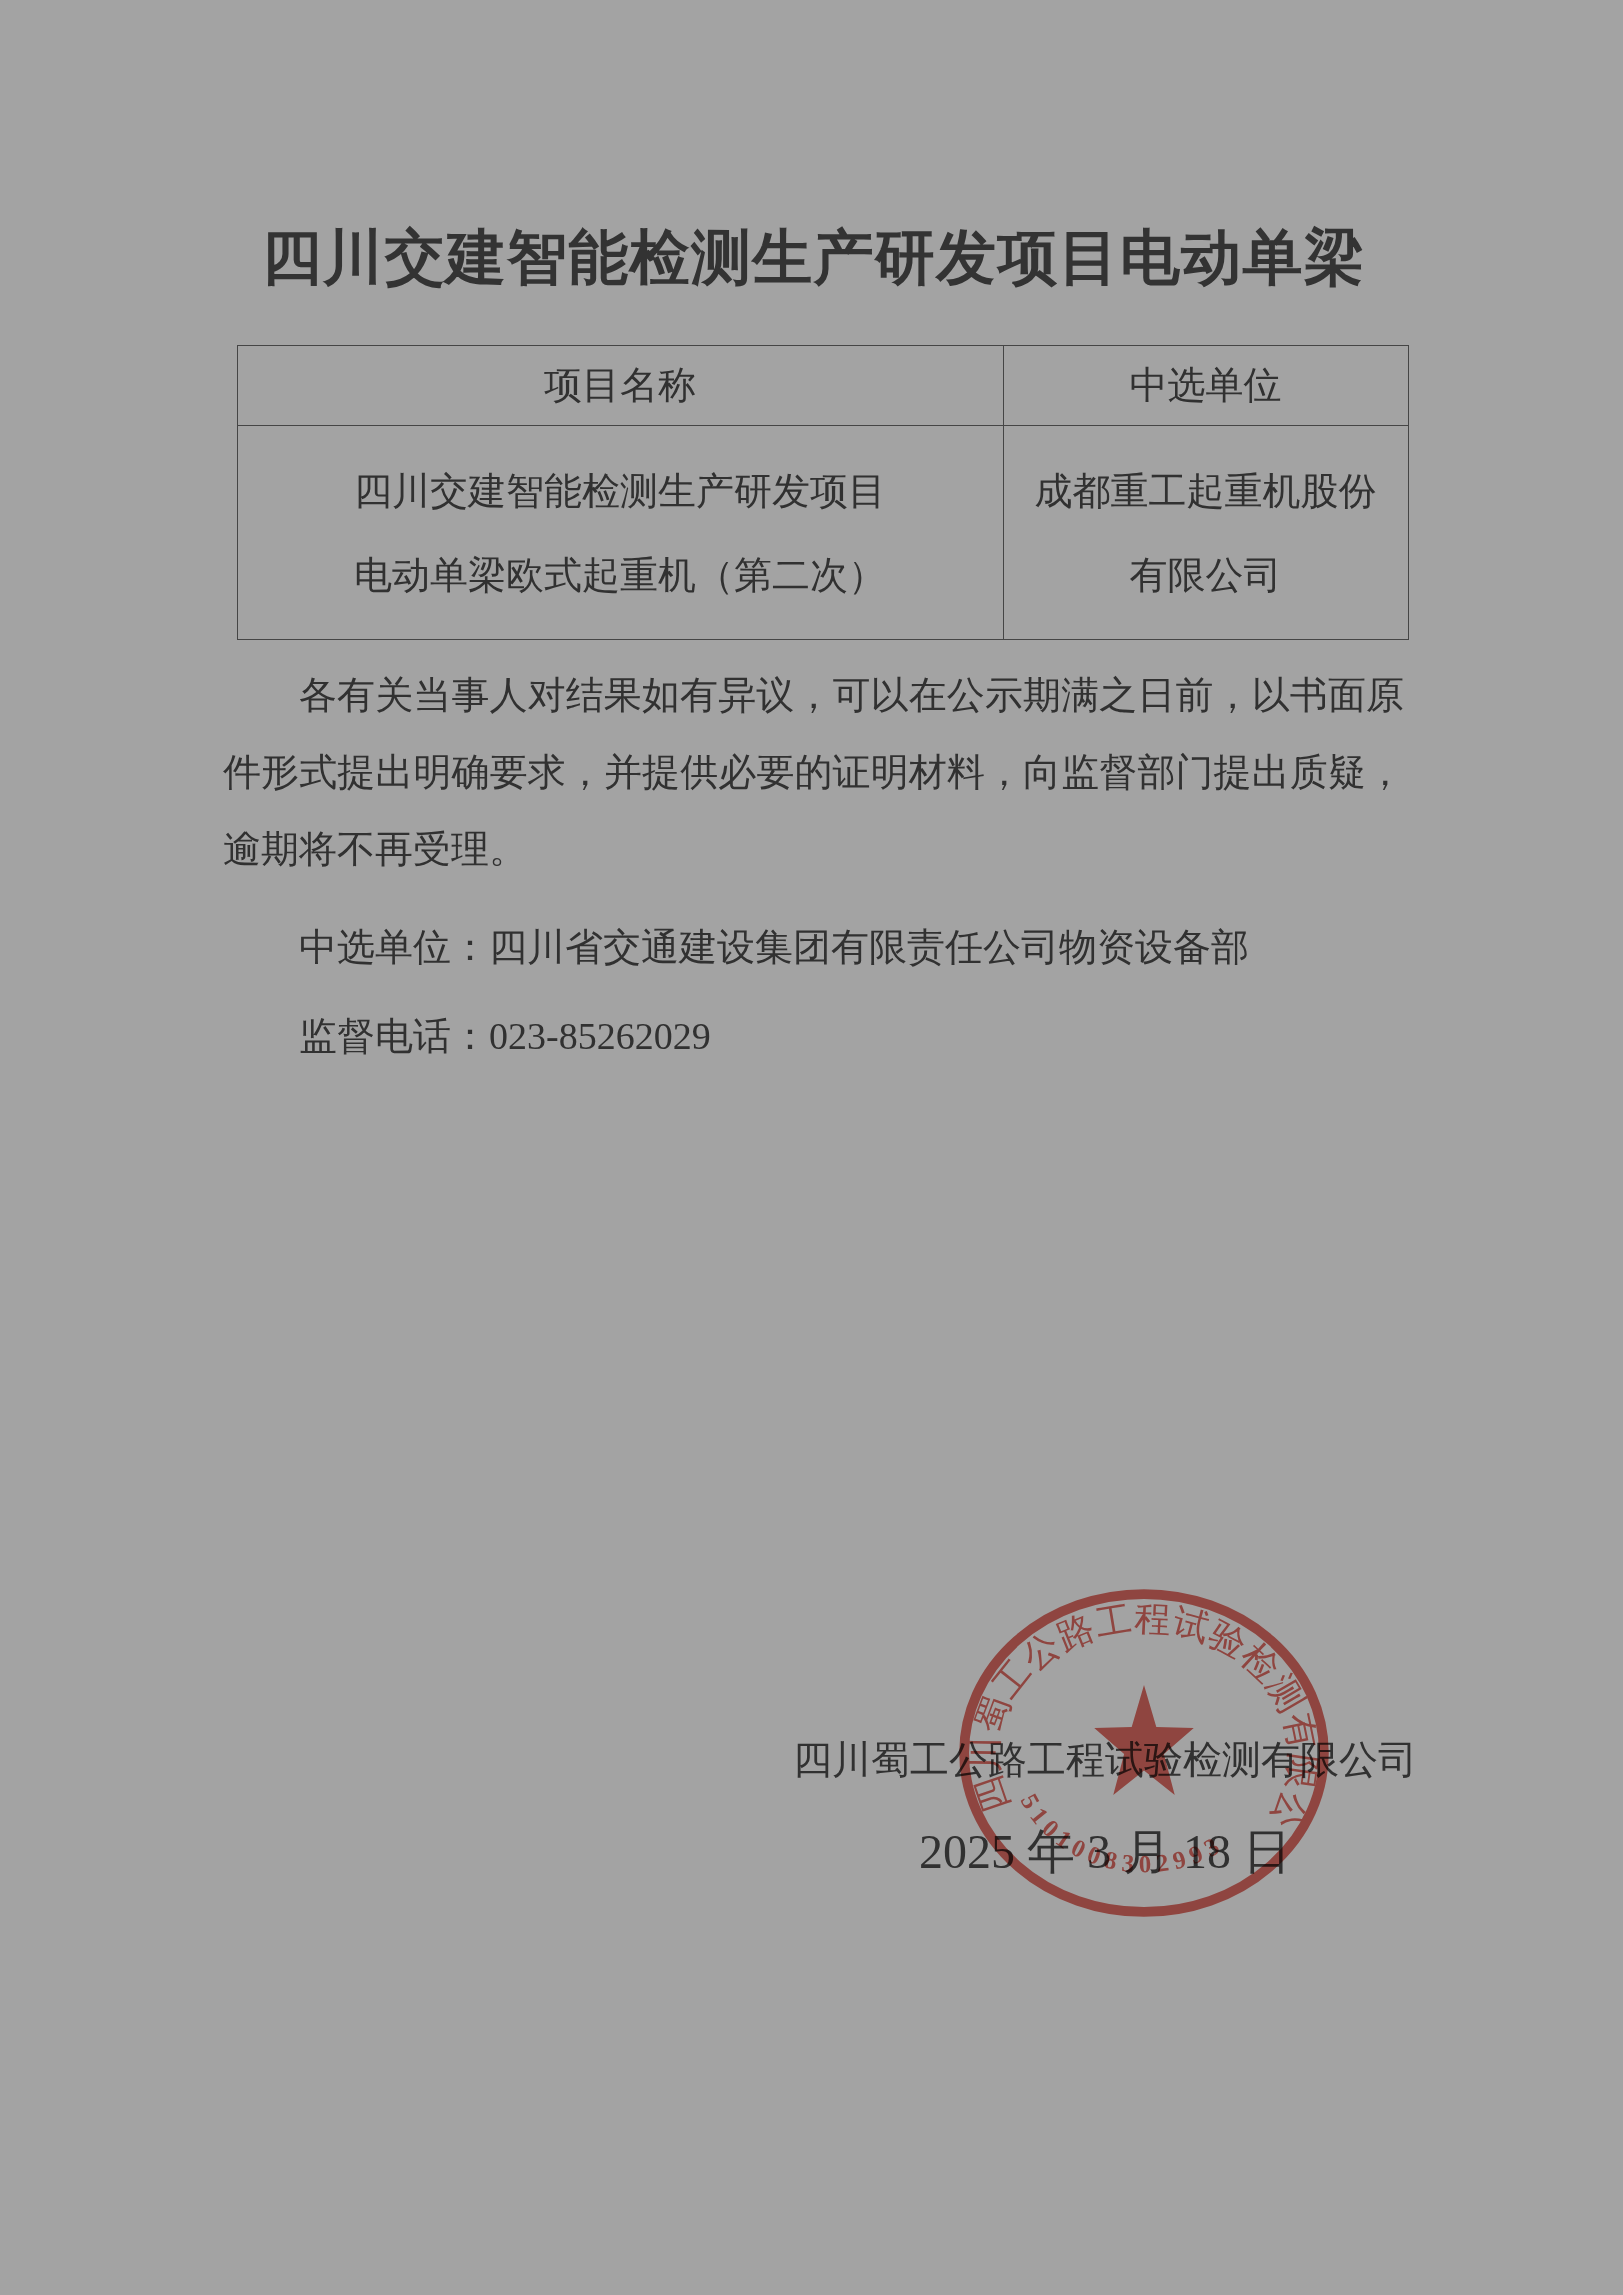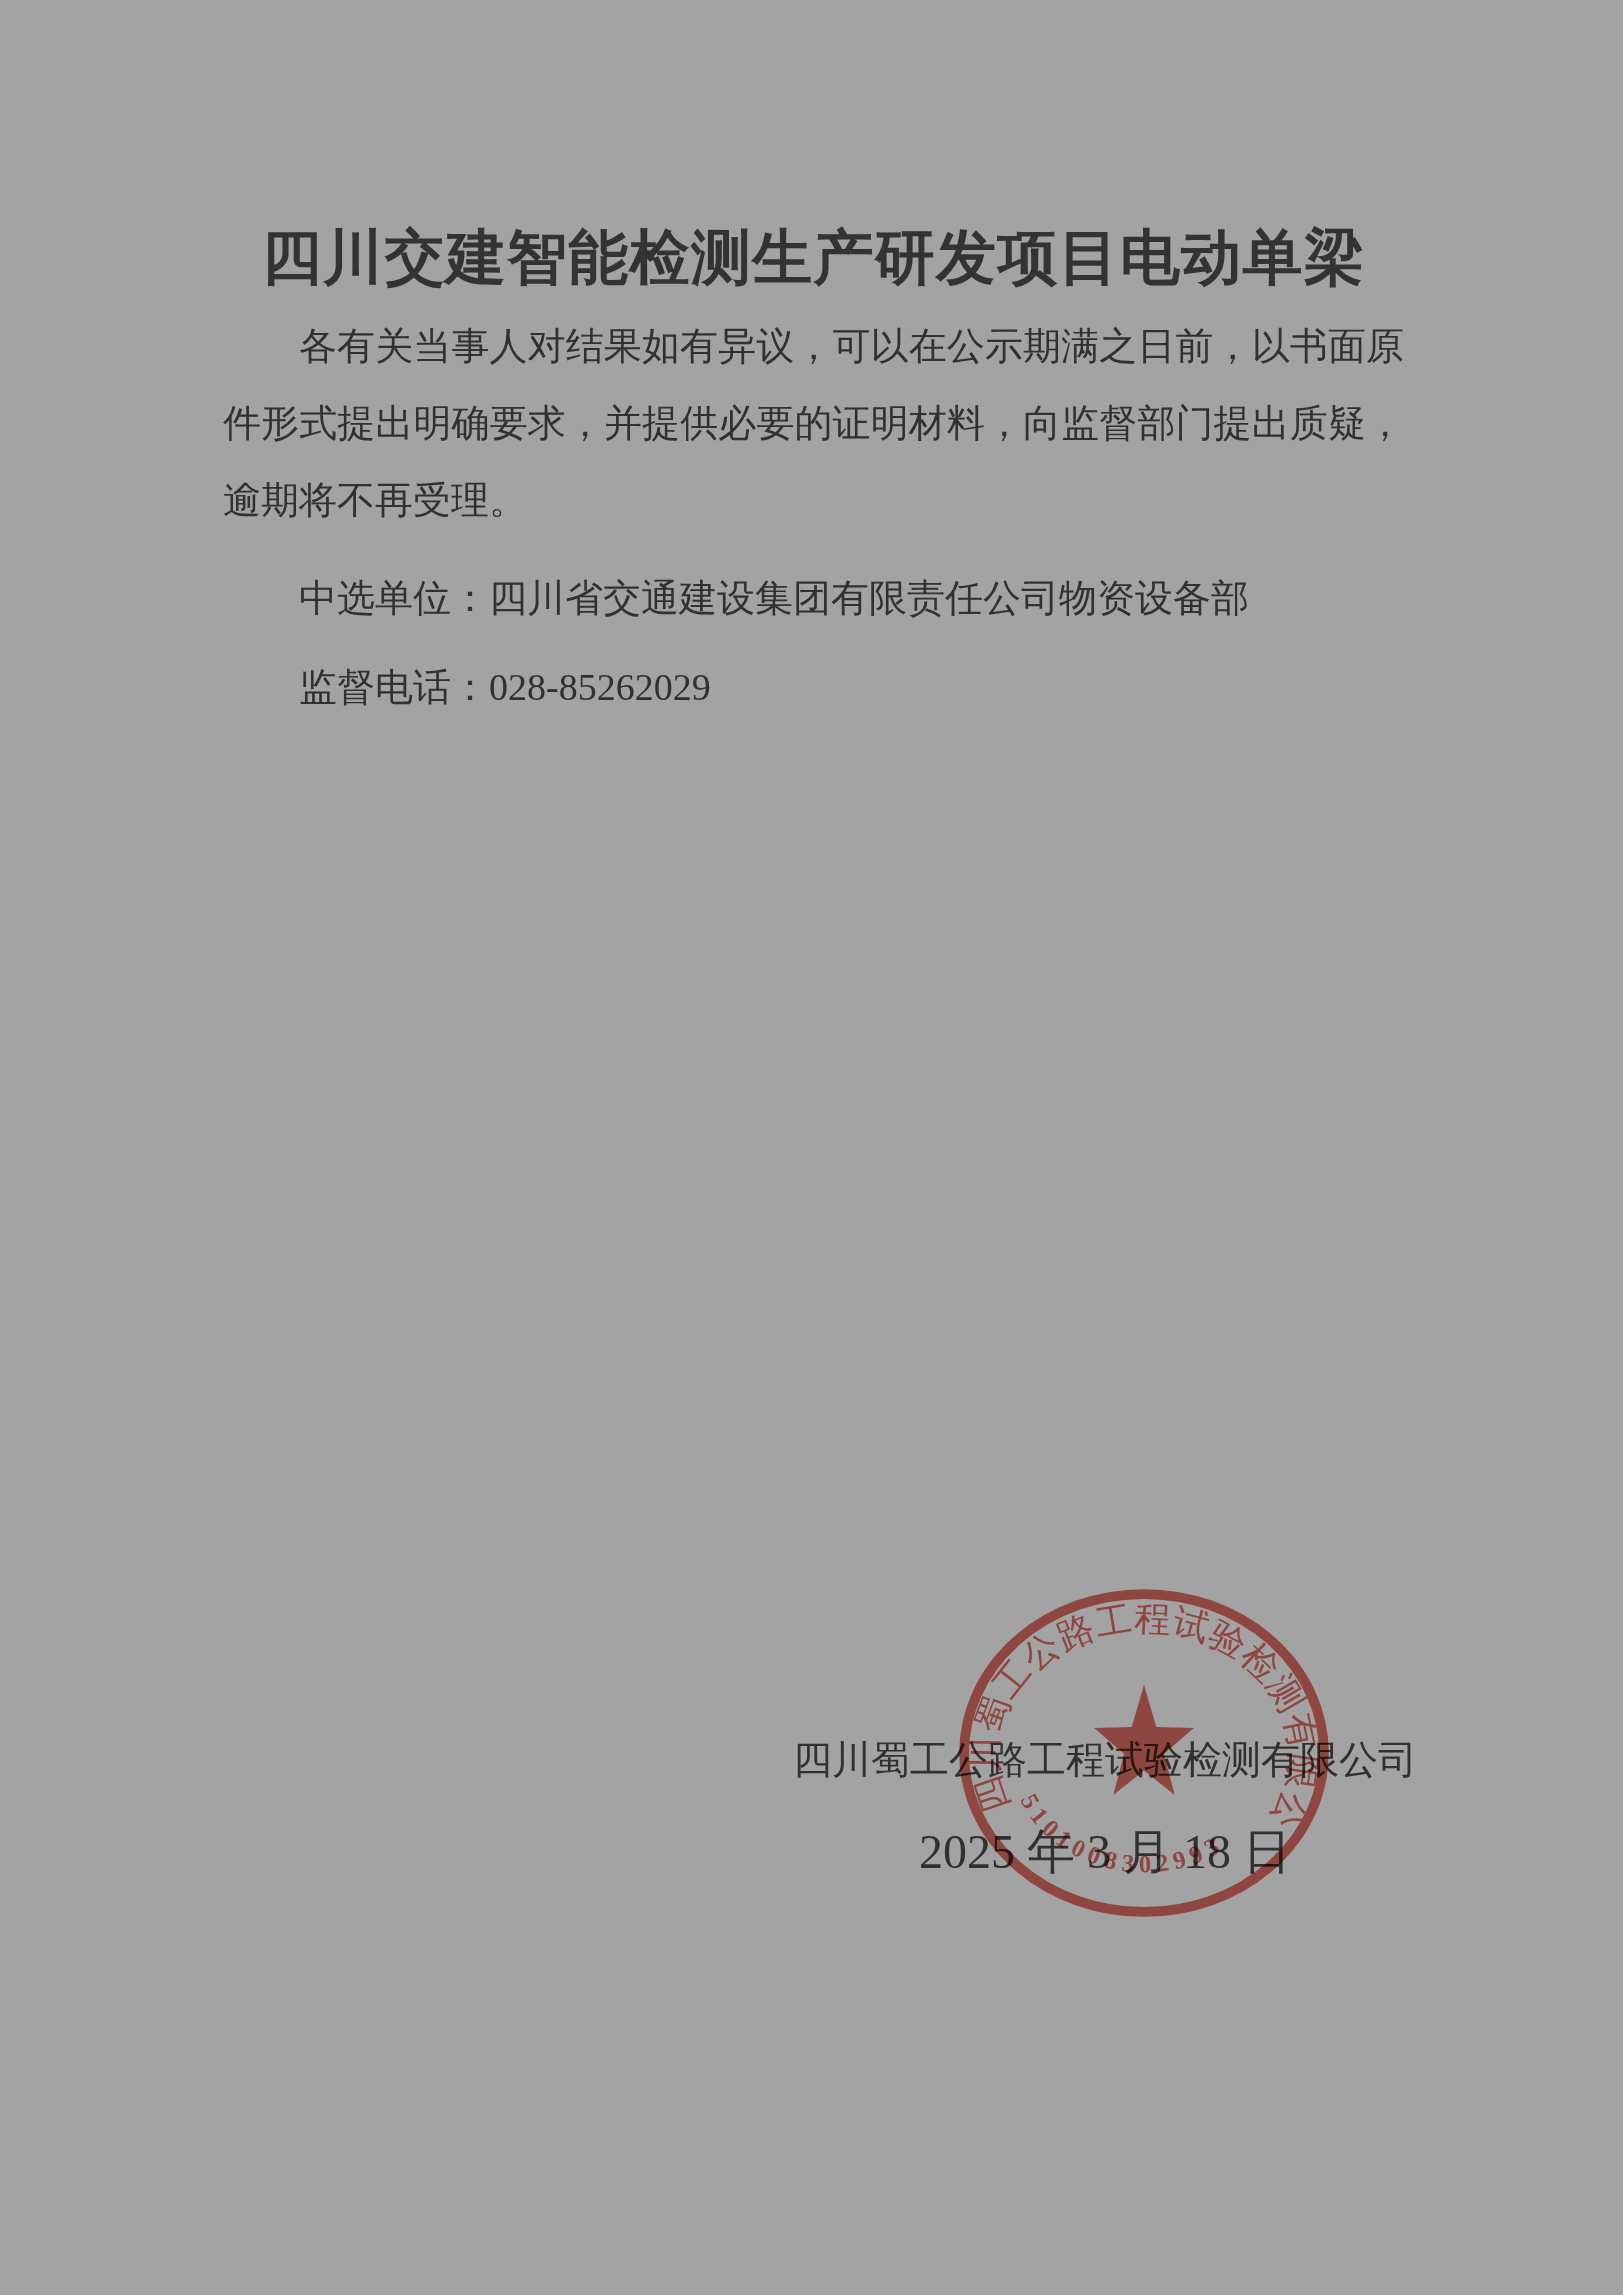--- a/index.html
+++ b/index.html
@@ -100,27 +100,49 @@
 </style>
 </head>
 <body>
 
 <div class="page">
   <div class="content">
 
     <div class="title-line first">四川交建智能检测生产研发项目电动单梁</div>
 
 
+    <table class="result-table">
+      <colgroup>
+          <col class="c1">
+          <col class="c2">
+        </colgroup>
+      <tbody>
+          <tr class="hdr">
+        <td>项目名称</td>
+        <td>中选单位</td>
+      </tr>
+      <tr class="body">
+        <td>
+          <div class="cell-line">四川交建智能检测生产研发项目</div>
+          <div class="cell-line">电动单梁欧式起重机（第二次）</div>
+        </td>
+        <td>
+          <div class="cell-line">成都重工起重机股份</div>
+          <div class="cell-line">有限公司</div>
+        </td>
+      </tr>
+    </tbody>
+      </table>
 
 
     <div class="para objection">各有关当事人对结果如有异议，可以在公示期满之日前，以书面原件形式提出明确要求，并提供必要的证明材料，向监督部门提出质疑，逾期将不再受理。</div>
 
     <div class="para dept">中选单位：四川省交通建设集团有限责任公司物资设备部</div>
 
-    <div class="para phone">监督电话：028-85262029</div>
+    <div class="para phone">监督电话：023-85262029</div>
   </div>
 
   <div class="signature-company">四川蜀工公路工程试验检测有限公司</div>
 
   <div class="signature-date">2025 年 3 月 18 日</div>
 
   <svg class="seal" viewBox="0 0 584 516" xmlns="http://www.w3.org/2000/svg">
     <defs>
       <path id="ringPath" d="M 88 340 A 224 190 0 1 1 496 340" fill="none"></path>
       <path id="serialPath" d="M 100 322 A 202 172 0 0 0 484 322" fill="none"></path>

